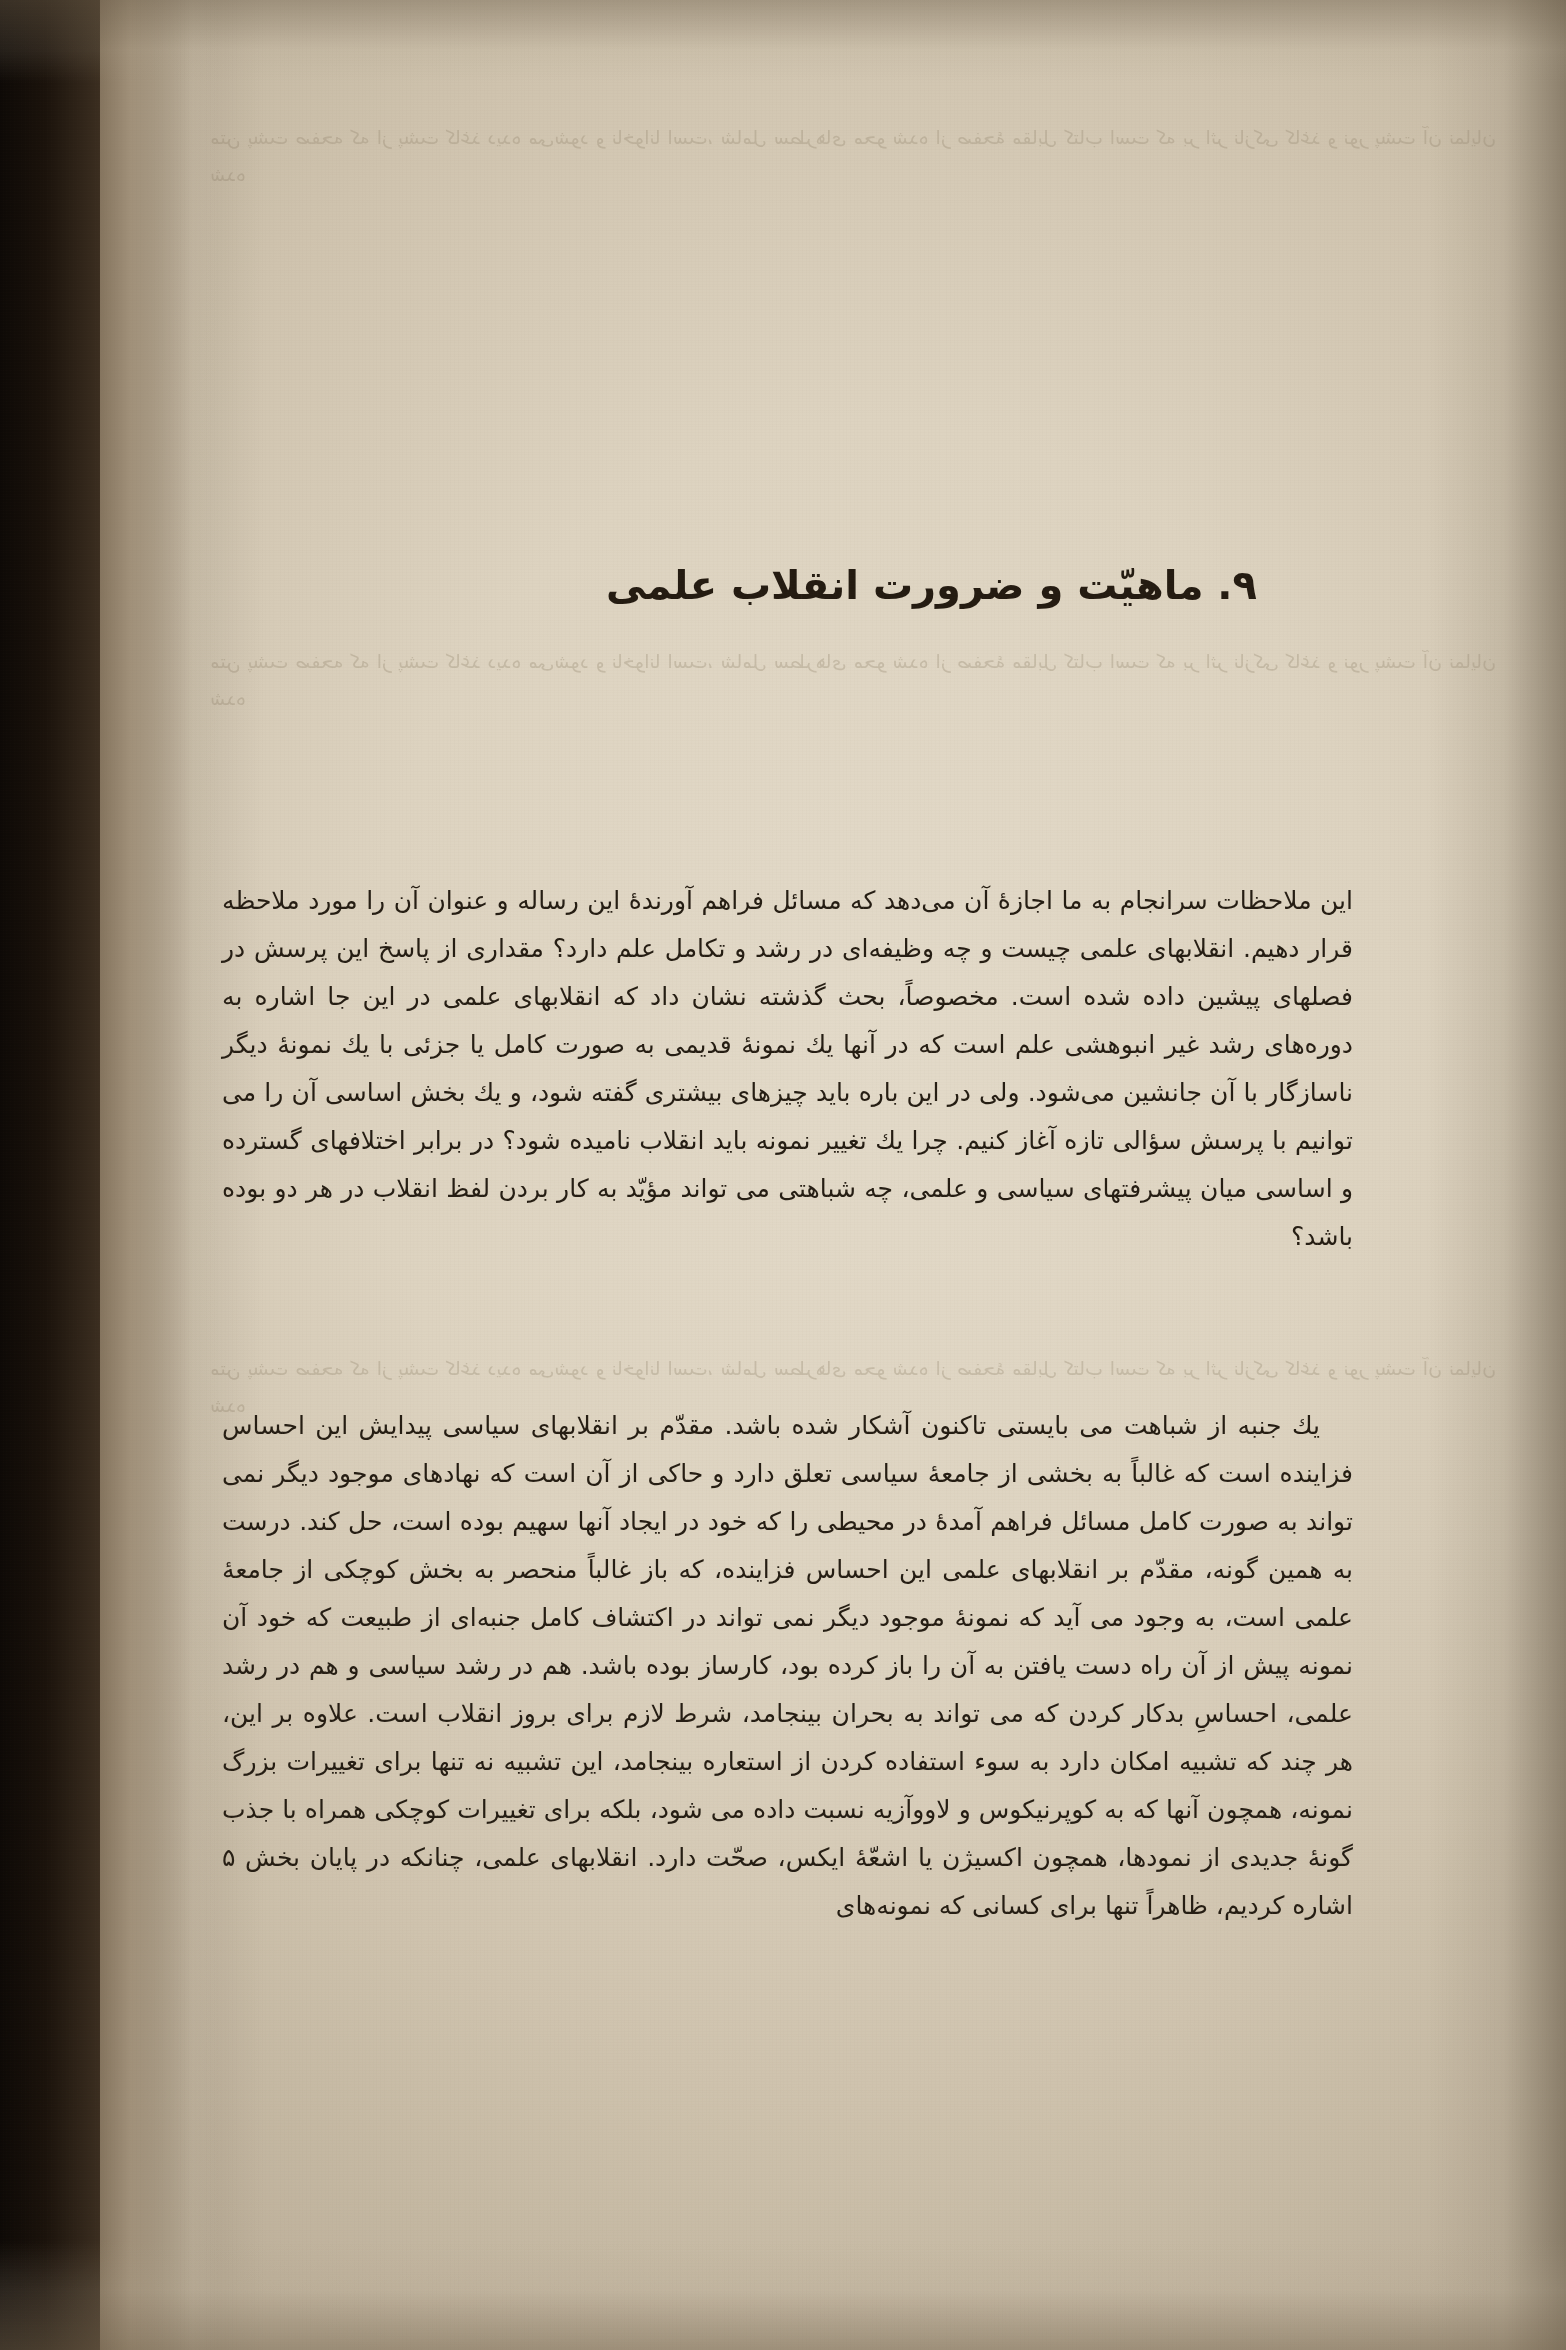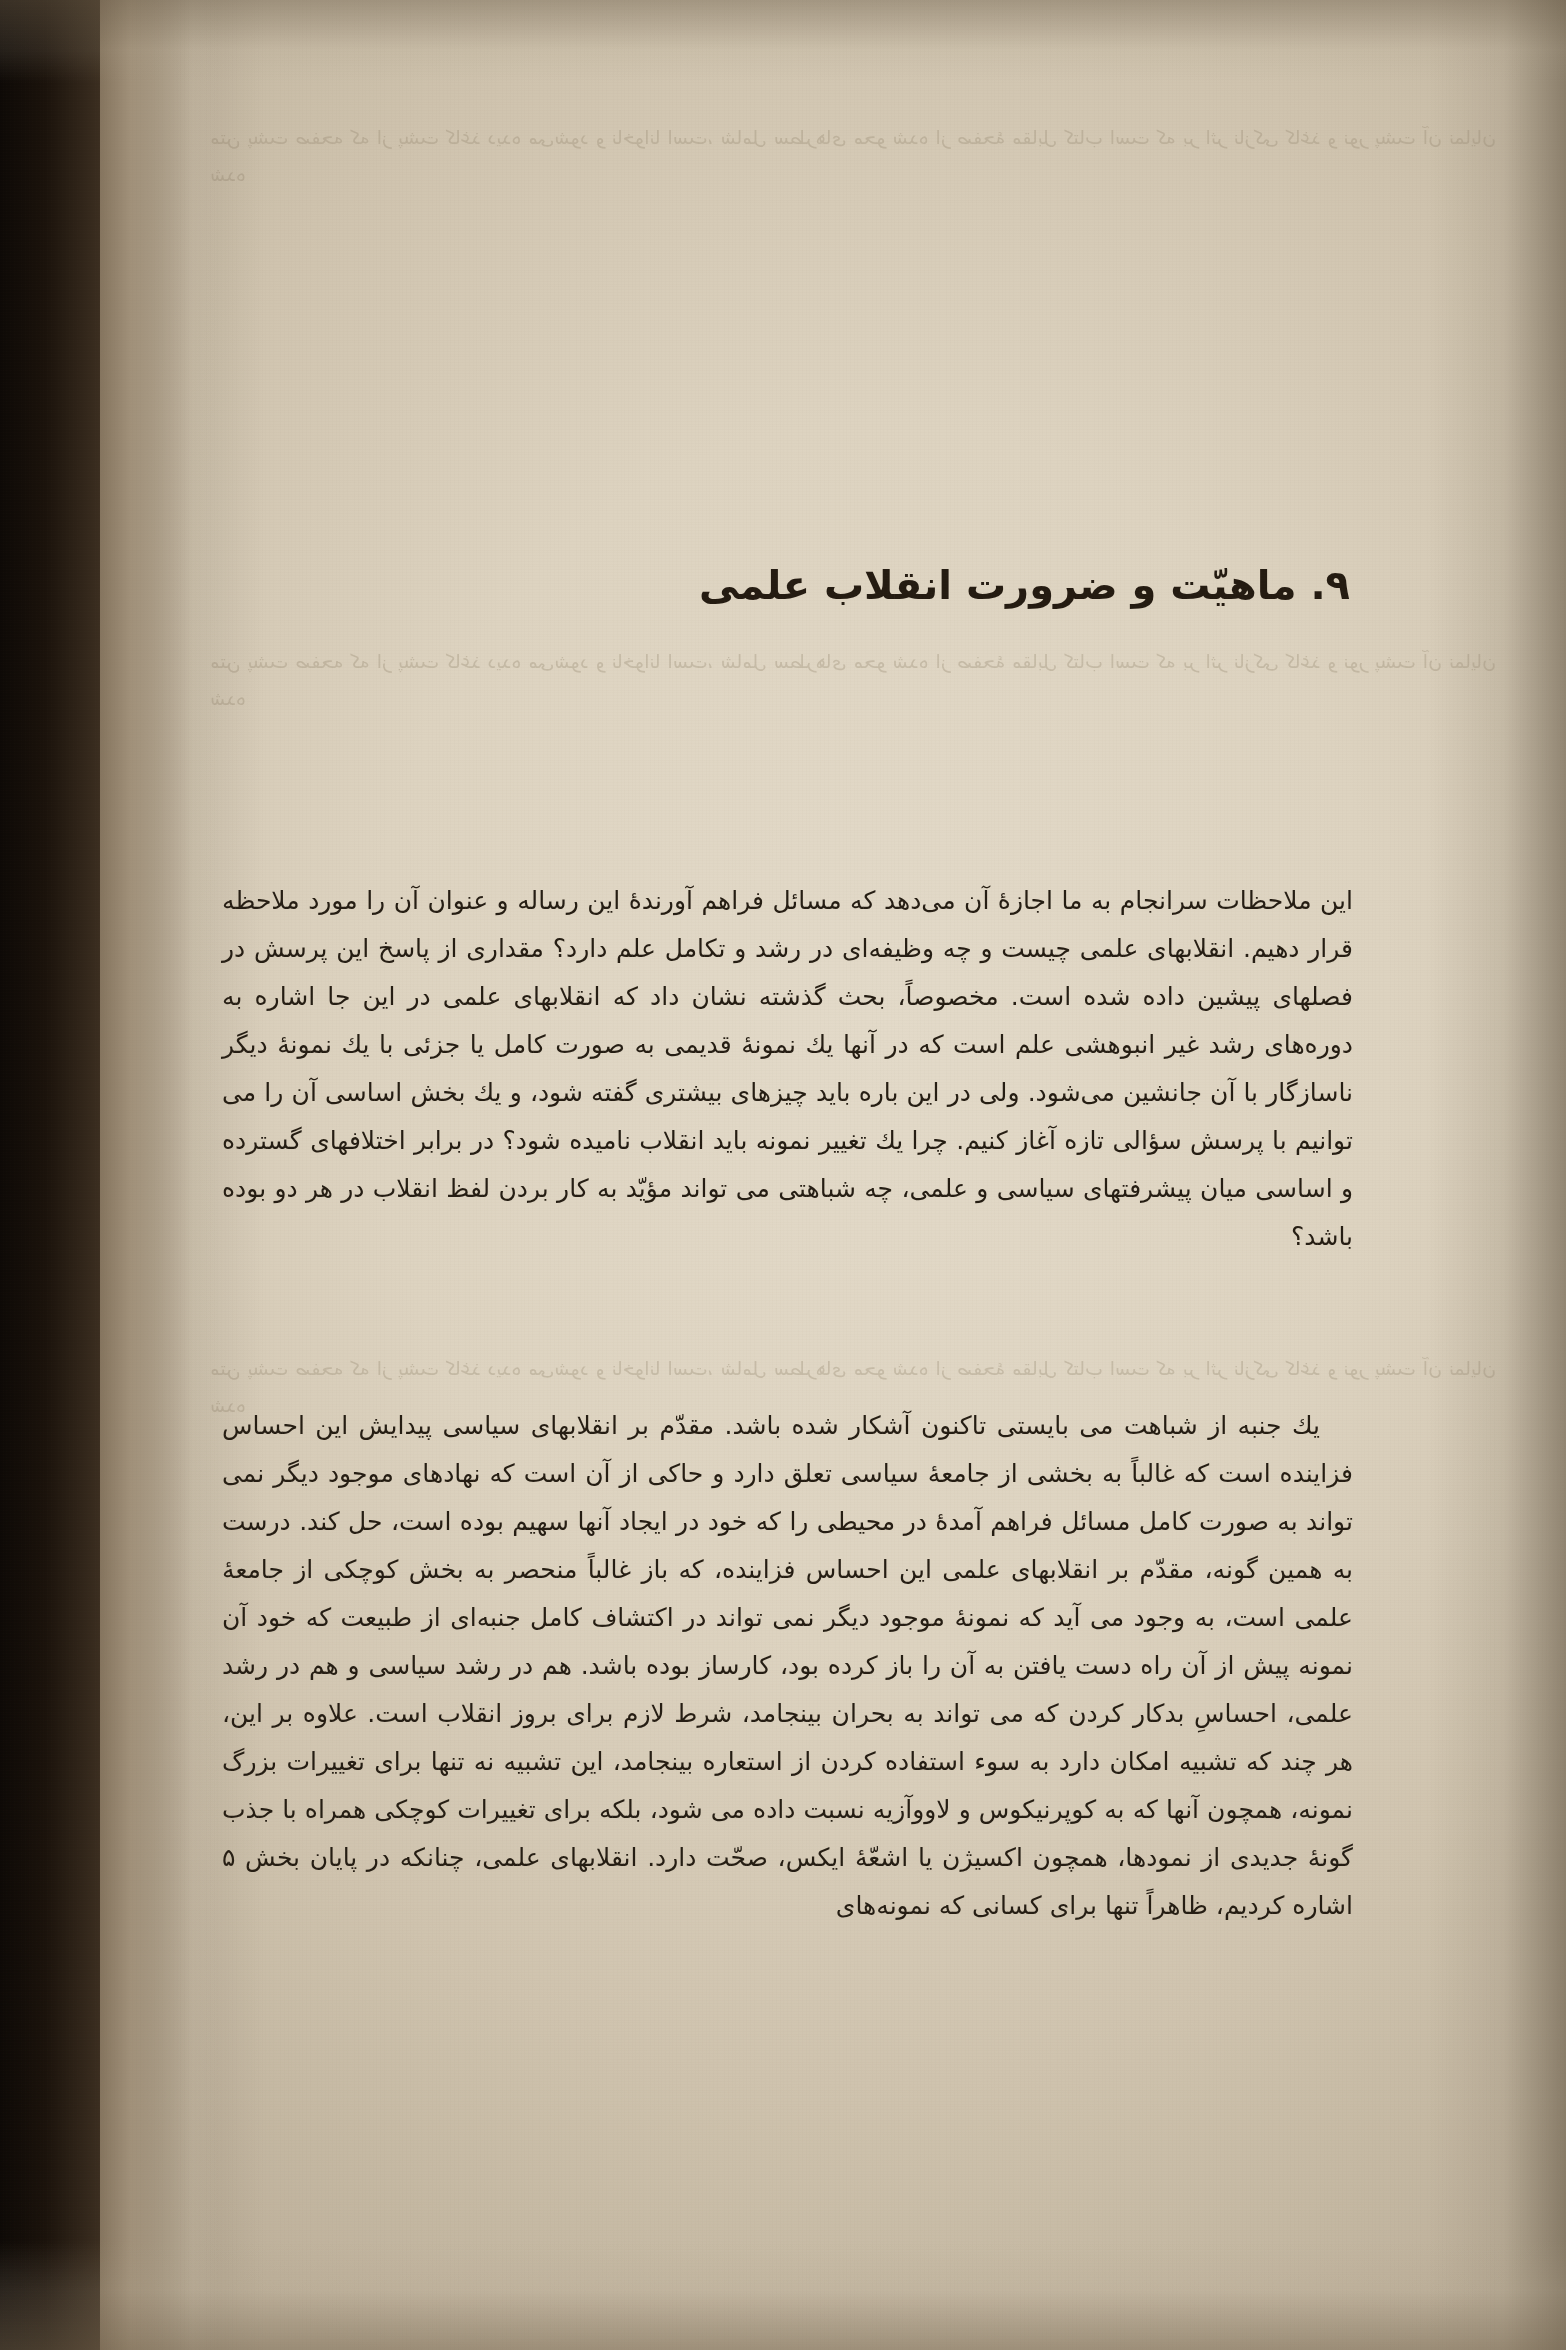--- a/index.html
+++ b/index.html
@@ -85,21 +85,21 @@
   
   .content {
     position: absolute;
     left: 0; top: 0; right: 0; bottom: 0;
   }
   .chapter-title {
     position: absolute;
     top: 562px;
     right: 216px;
     left: 514px;
-    text-align: right;
+    text-align: center;
     font-size: 40px;
     font-weight: 700;
     color: #241b11;
     letter-spacing: 0px;
     font-family: "DejaVu Sans", sans-serif;
   }
   .body-block {
     position: absolute;
     right: 213px;
     left: 223px;

